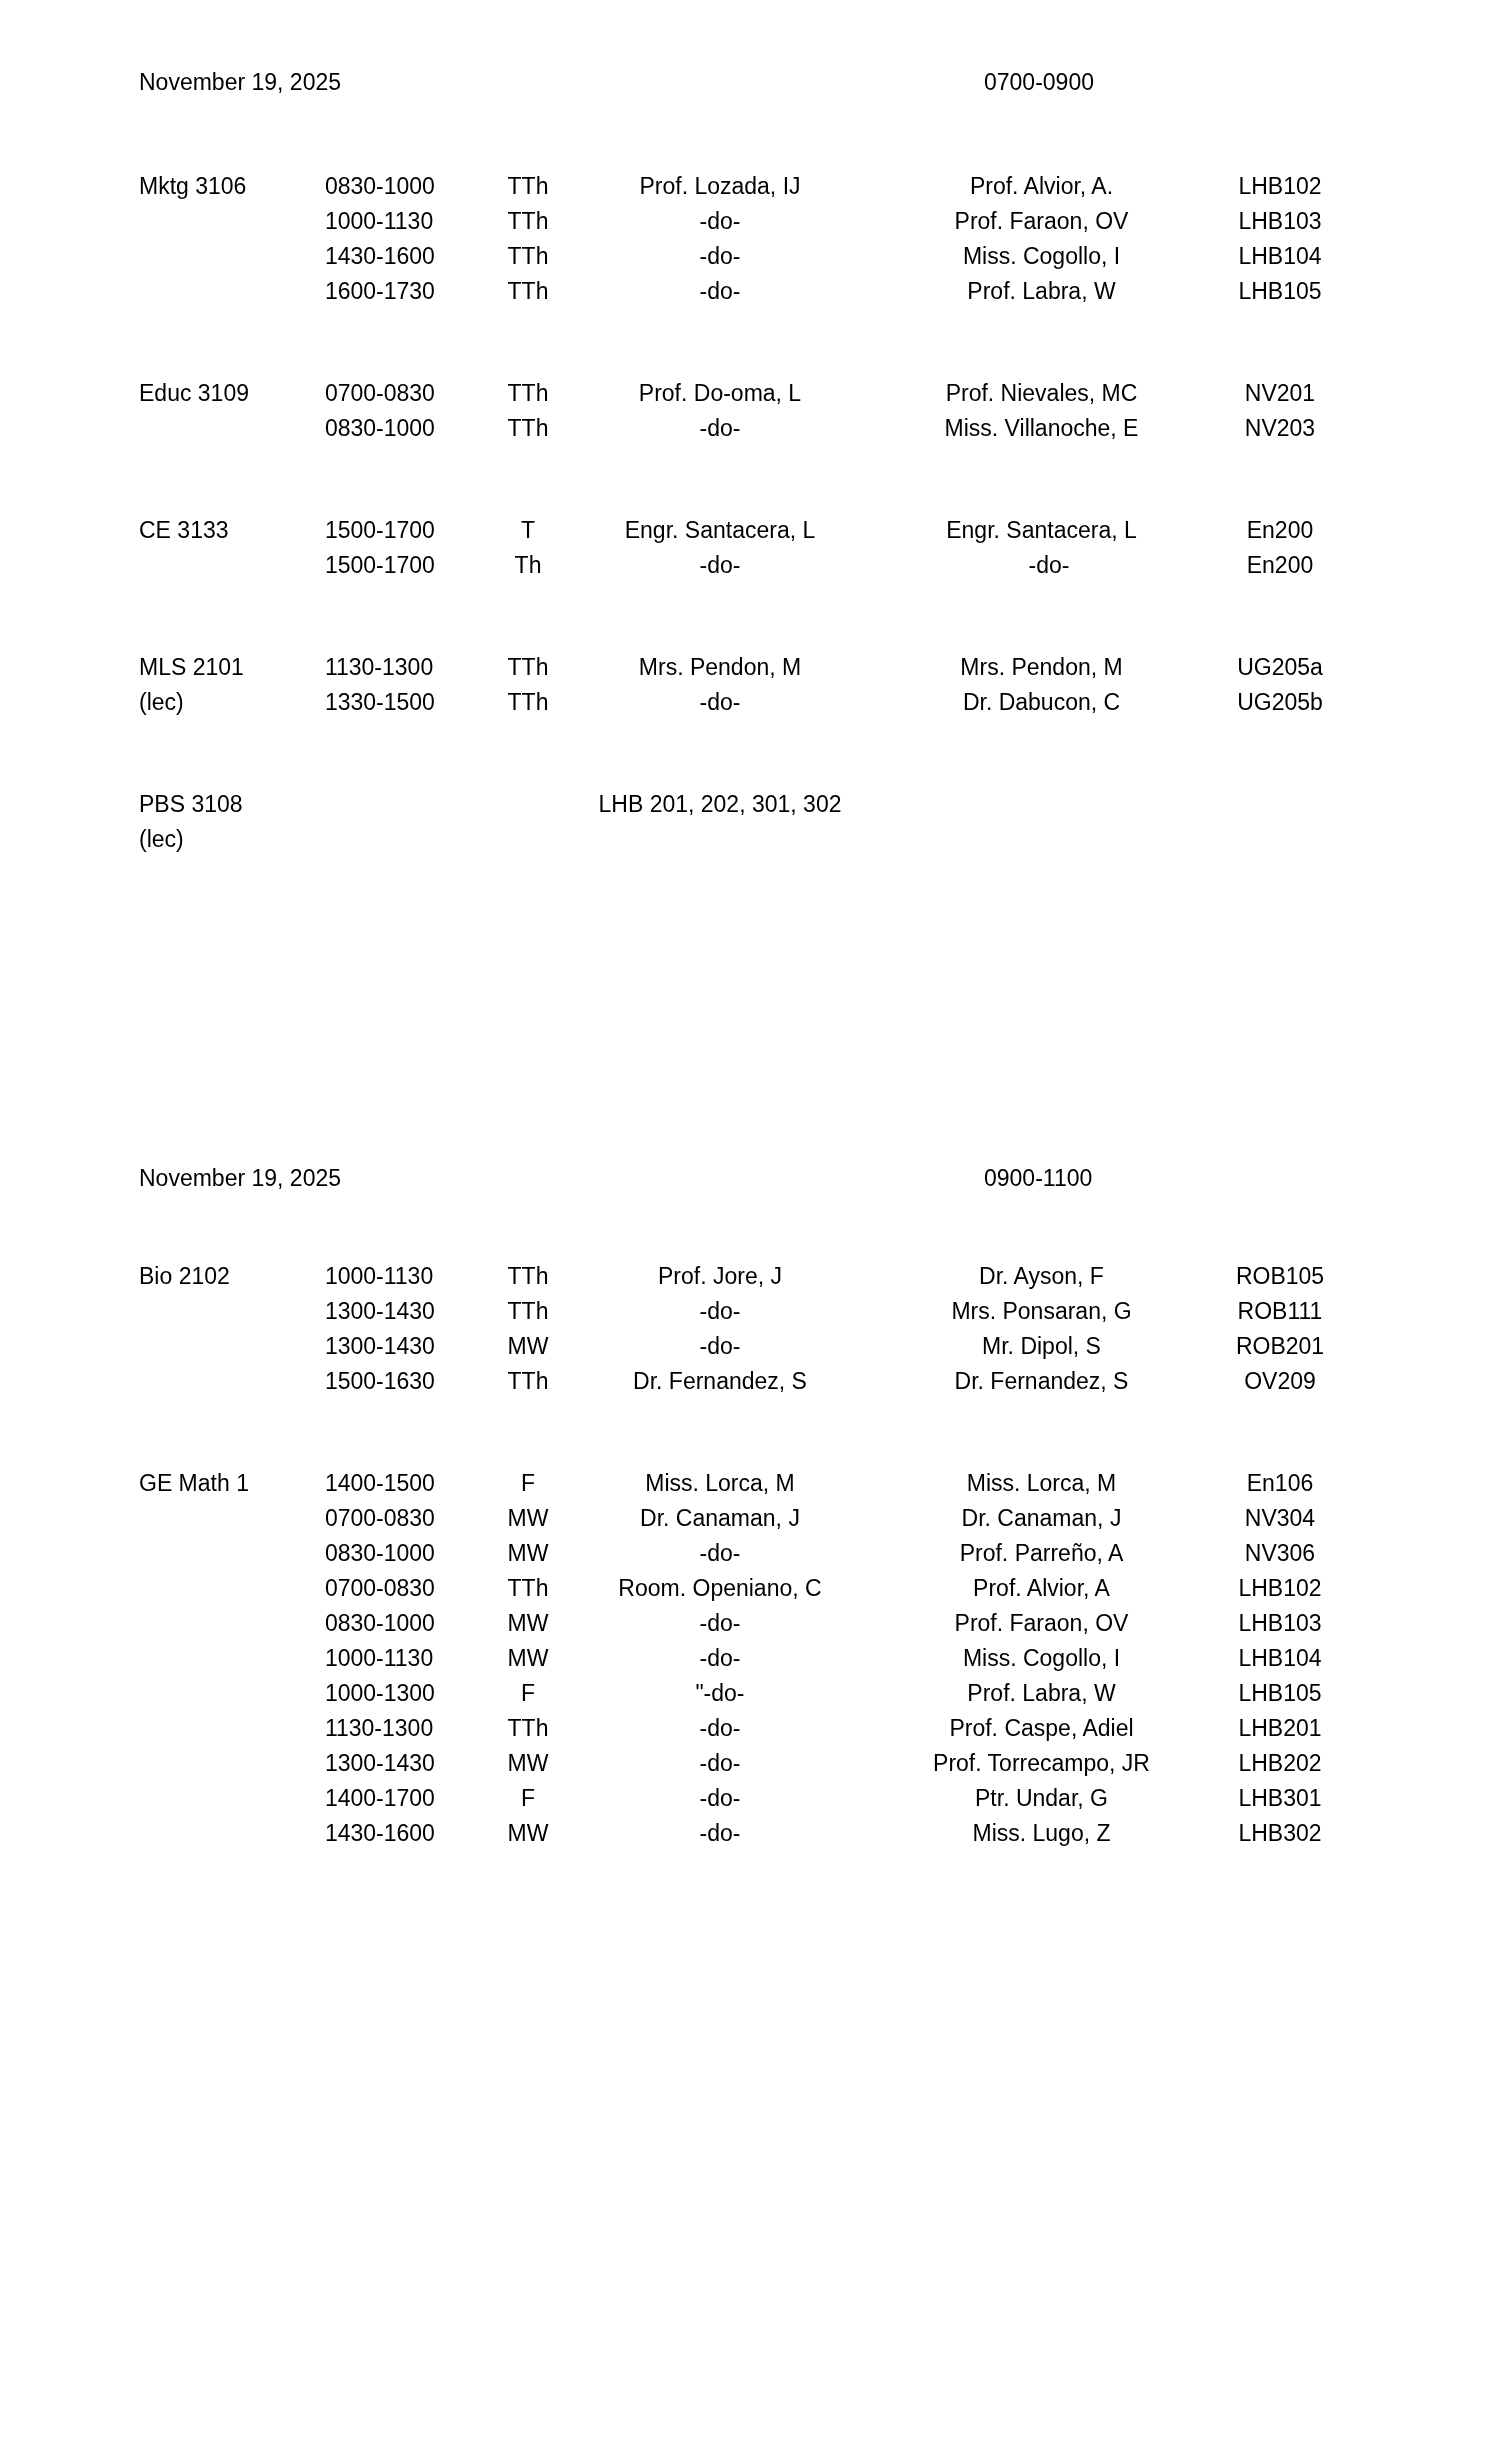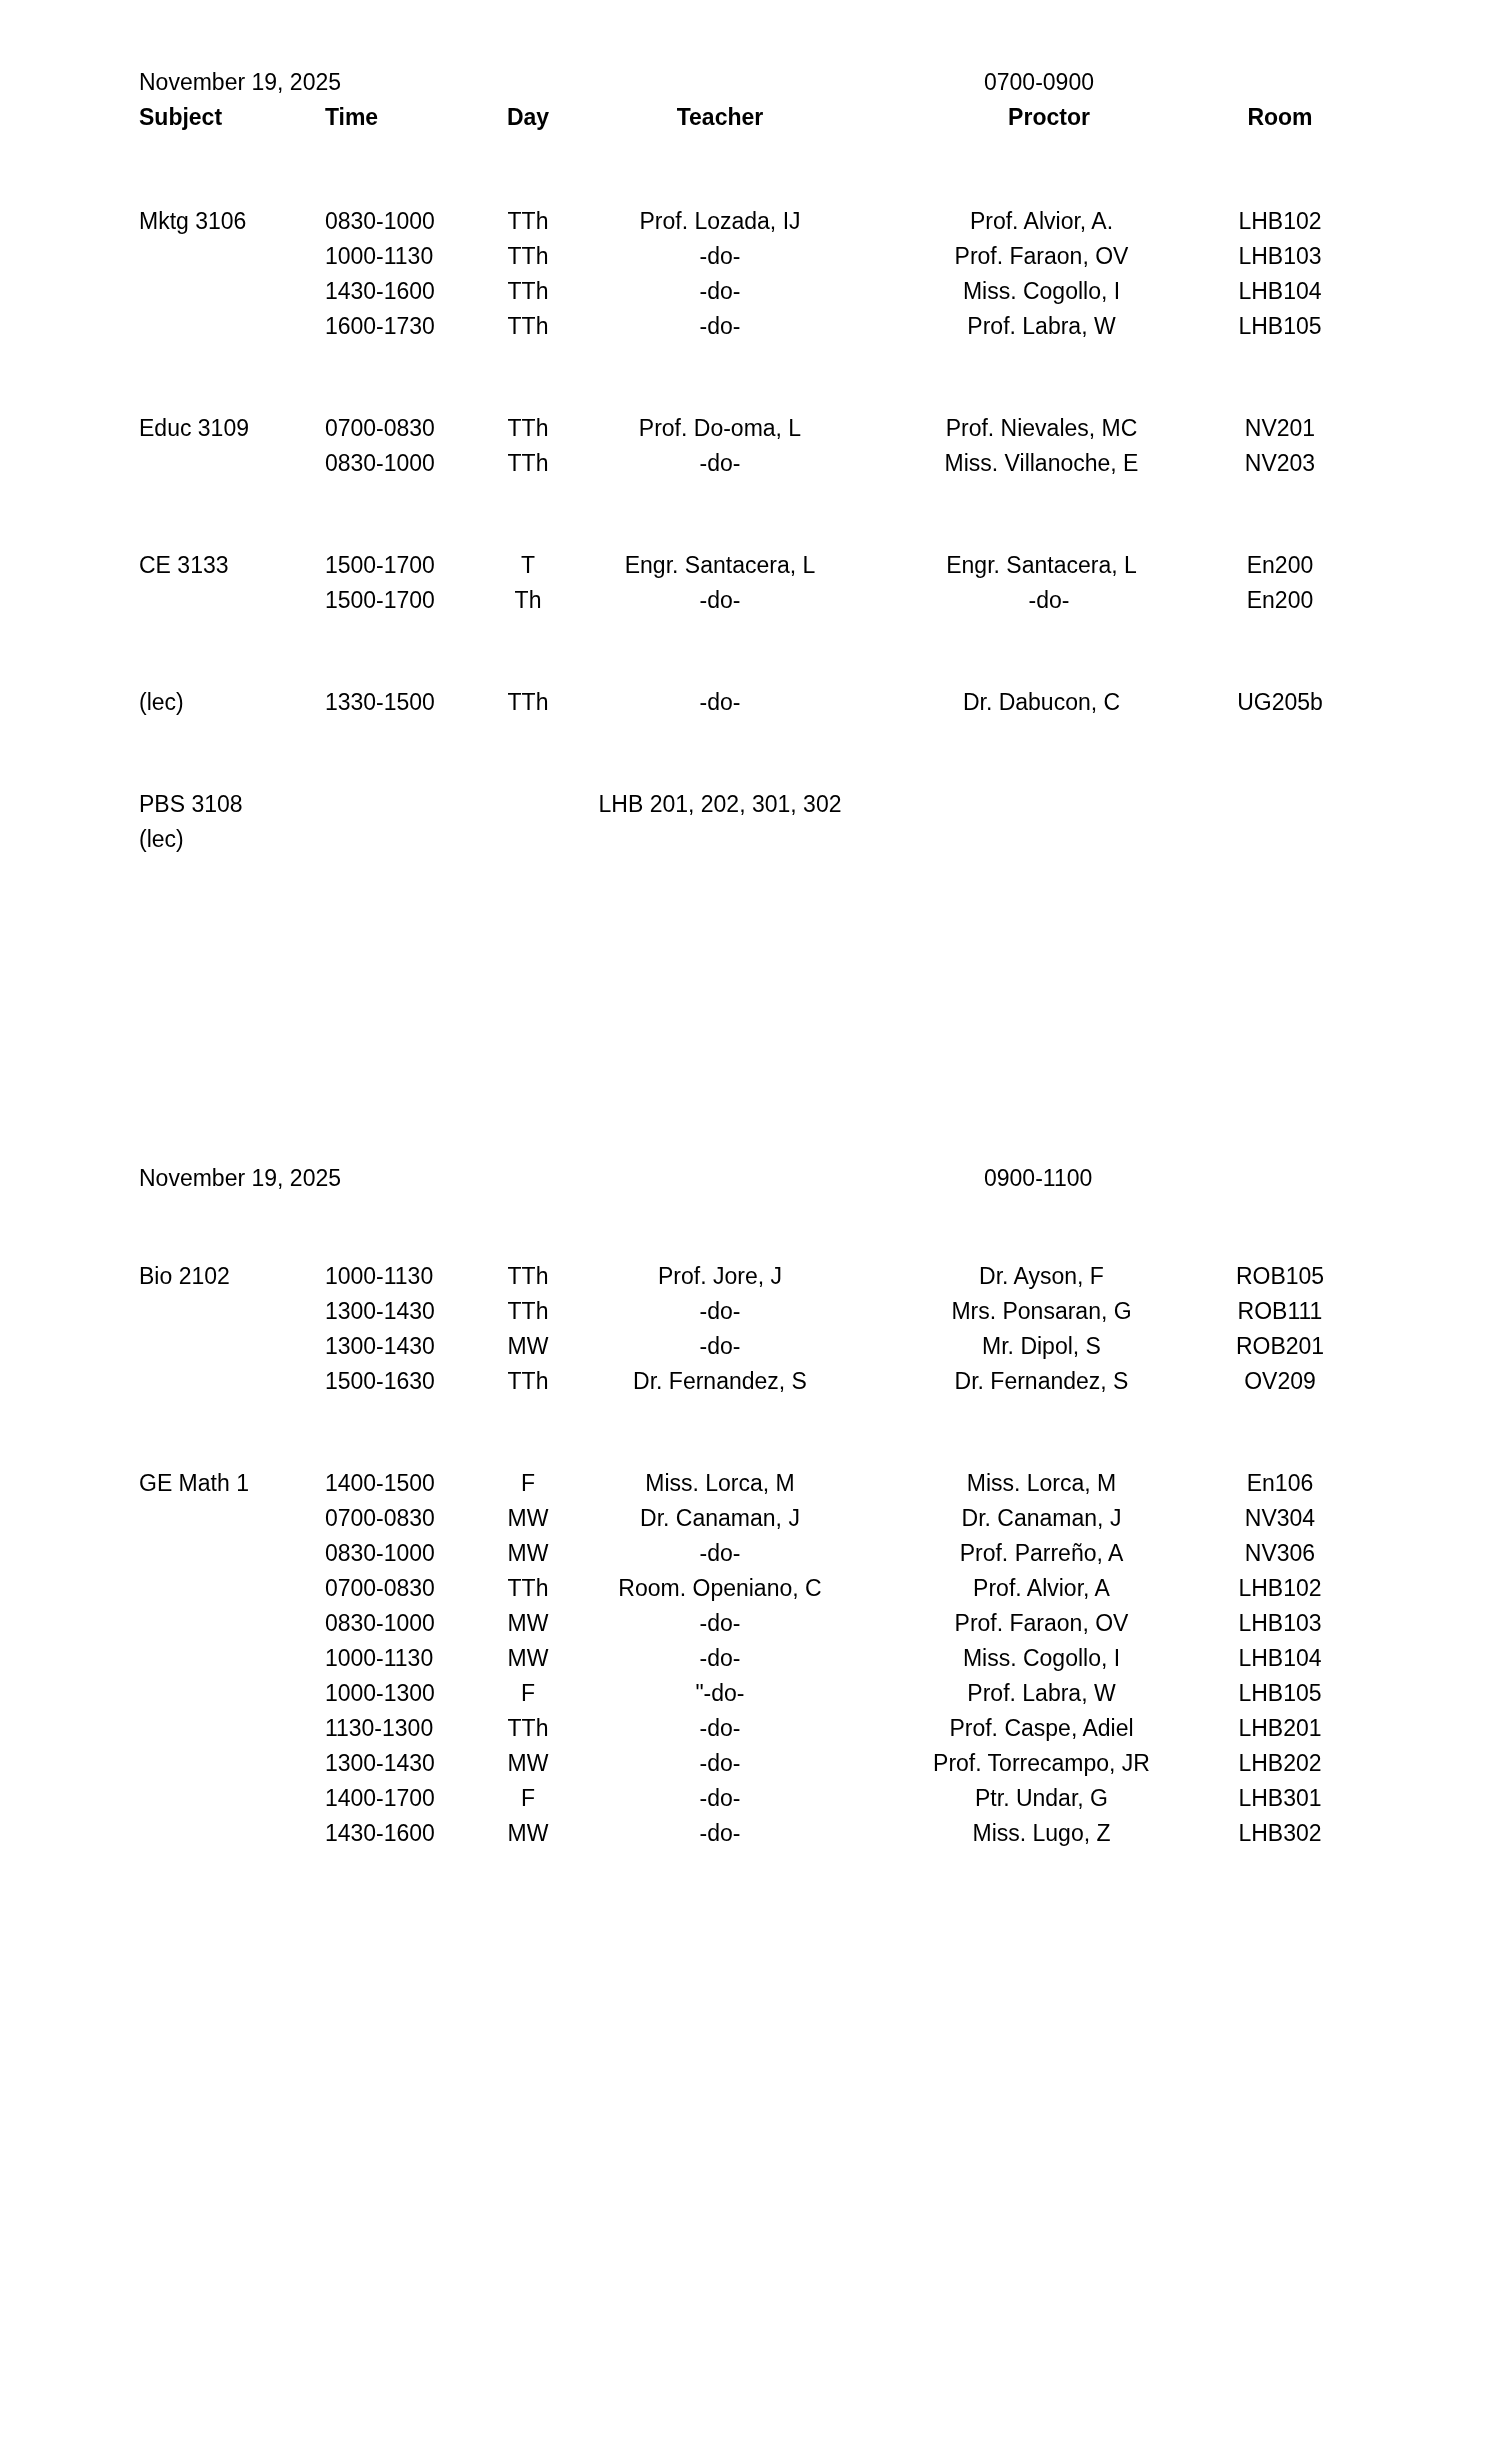--- a/index.html
+++ b/index.html
@@ -71,40 +71,20 @@
 </head>
 <body>
 
 <div>
   <div class="content" id="sections">
   <section class="first-section">
     <div class="section-head">
       <span class="date">November 19, 2025</span>
       <span class="time-slot">0700-0900</span>
     </div>
-    <table class="sched">
-      <colgroup>
-            <col class="c1">
-            <col class="c2">
-            <col class="c3">
-            <col class="c4">
-            <col class="c5">
-            <col class="c6">
-          </colgroup>
-      <thead>
-        <tr>
-          <th class="c-subject">Subject</th>
-          <th class="c-time">Time</th>
-          <th class="c-day">Day</th>
-          <th class="c-teacher">Teacher</th>
-          <th class="c-proctor">Proctor</th>
-          <th class="c-room">Room</th>
-        </tr>
-      </thead>
-    </table>
     <div class="groups">
   <table class="sched group">
     <colgroup>
               <col class="c1">
               <col class="c2">
               <col class="c3">
               <col class="c4">
               <col class="c5">
               <col class="c6">
             </colgroup>
@@ -211,20 +191,28 @@
   <table class="sched group">
     <colgroup>
               <col class="c1">
               <col class="c2">
               <col class="c3">
               <col class="c4">
               <col class="c5">
               <col class="c6">
             </colgroup>
     <tbody>
+  <tr>
+    <td class="c-subject">MLS 2101</td>
+    <td class="c-time">1130-1300</td>
+    <td class="c-day">TTh</td>
+    <td class="c-teacher">Mrs. Pendon, M</td>
+    <td class="c-proctor">Mrs. Pendon, M</td>
+    <td class="c-room">UG205a</td>
+  </tr>
 
   <tr>
     <td class="c-subject">(lec)</td>
     <td class="c-time">1330-1500</td>
     <td class="c-day">TTh</td>
     <td class="c-teacher">-do-</td>
     <td class="c-proctor">Dr. Dabucon, C</td>
     <td class="c-room">UG205b</td>
   </tr>
 </tbody>

